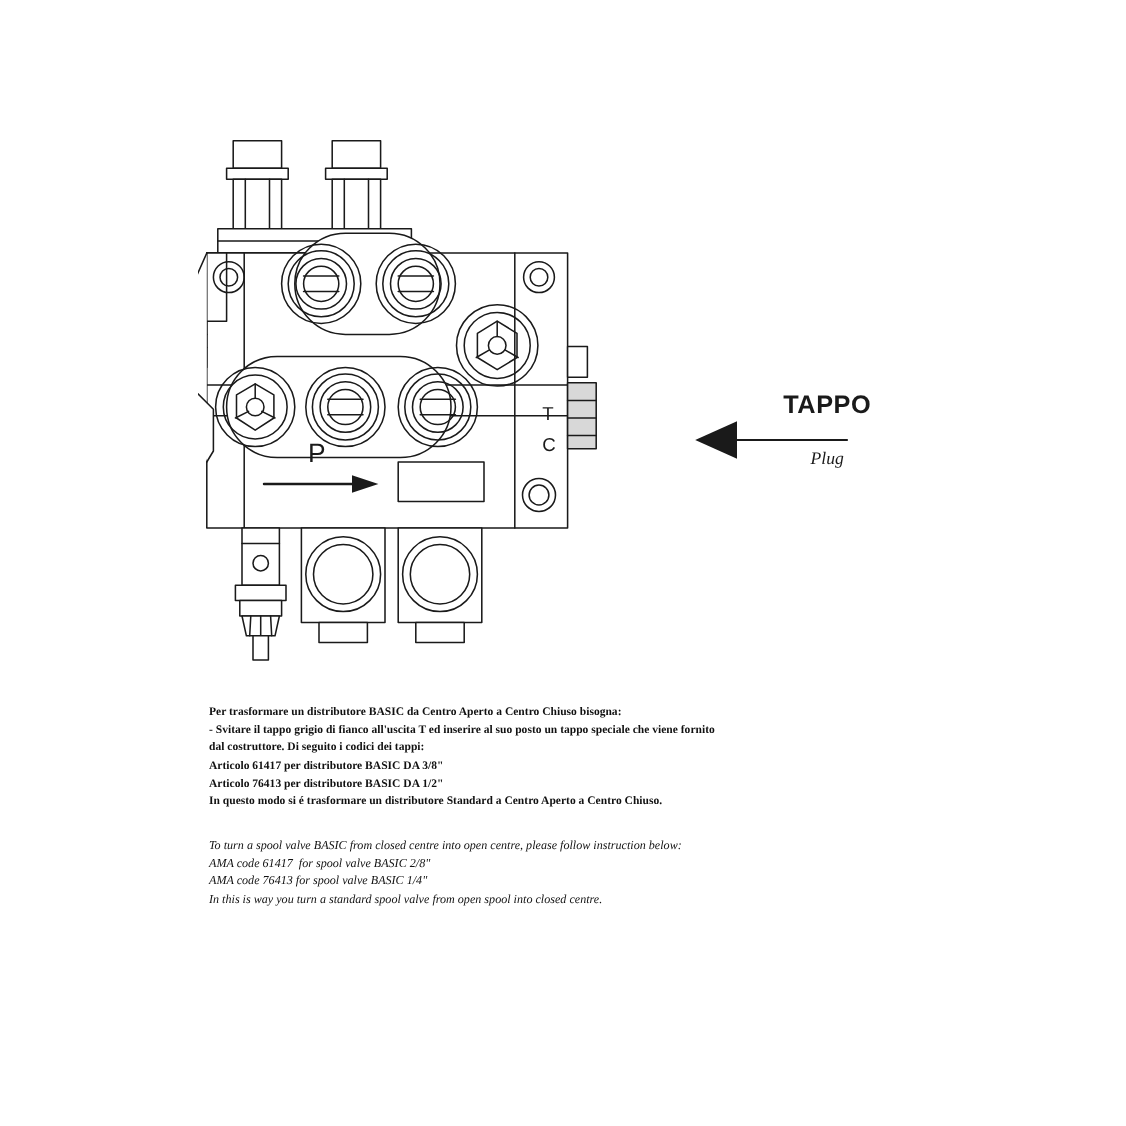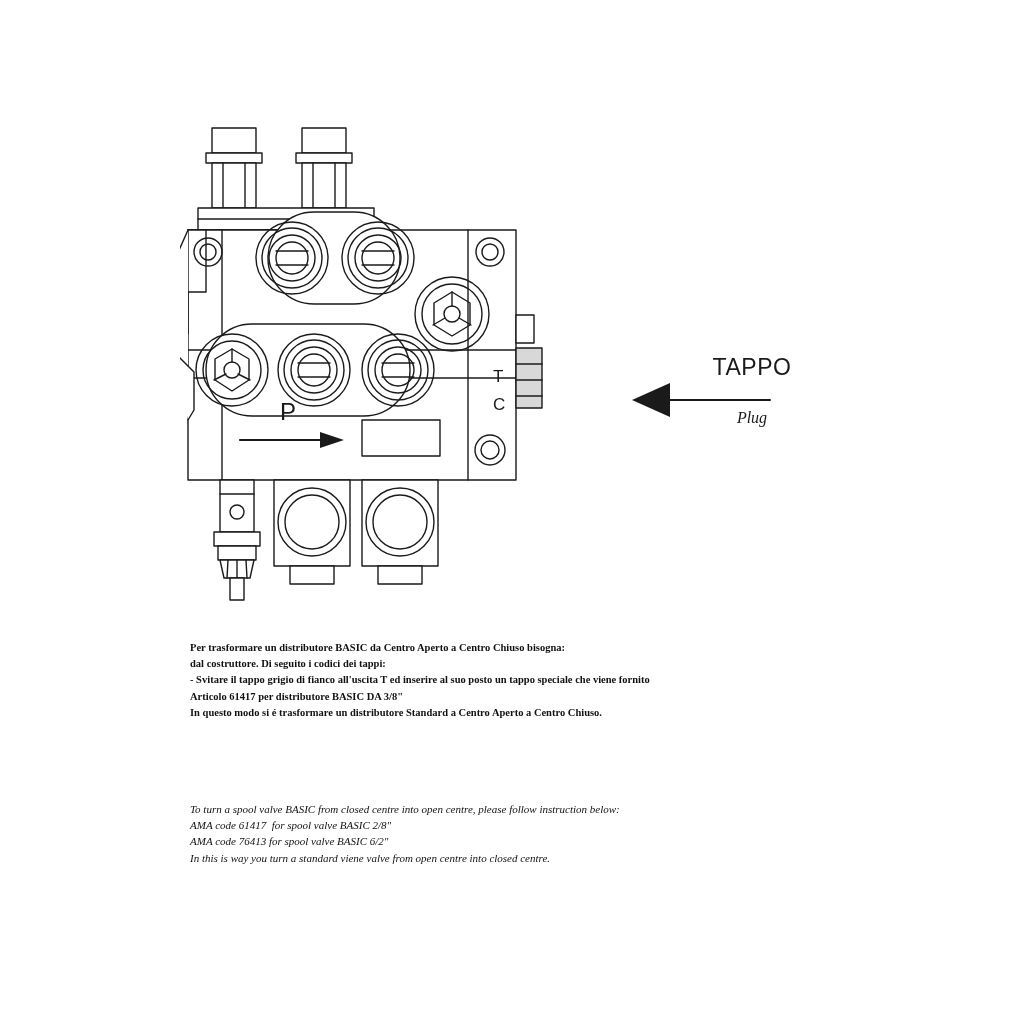--- a/index.html
+++ b/index.html
@@ -39,21 +39,21 @@
     color: #1a1a1a;
     line-height: 1.1;
   }
   #callout-block {
     left: 672px;
     top: 355px;
     width: 160px;
   }
   .callout-main {
     font-size: 23px;
-    font-weight: normal;
+    font-weight: bold;
     letter-spacing: 0.5px;
     font-family: "Liberation Sans", sans-serif;
   }
   .callout-sub {
     font-size: 16px;
     font-style: italic;
     margin-top: 29px;
     font-family: "Liberation Serif", serif;
   }
   
@@ -61,21 +61,20 @@
     position: absolute;
     left: 190px;
     width: 620px;
     color: #111111;
   }
   #notes-it {
     top: 640px;
   }
   #notes-en {
     top: 761px;
-    margin-top: 40px;
   }
   .notes .line {
     font-size: 10.5px;
     line-height: 16.2px;
     white-space: pre-wrap;
   }
   #notes-it .line {
     font-weight: bold;
     font-family: Liberation Serif, serif;
   }
@@ -270,26 +269,27 @@
     </svg>
   </div>
 
   <div class="callout" id="callout-block">
     <div class="callout-main">TAPPO</div>
     <div class="callout-sub">Plug</div>
   </div>
 
   <div class="notes" id="notes-it">
     <div class="line">Per trasformare un distributore BASIC da Centro Aperto a Centro Chiuso bisogna:</div>
+    <div class="line">- Svitare il tappo grigio di fianco all'uscita T ed inserire al suo posto un tappo speciale che viene fornito</div>
     <div class="line">dal costruttore. Di seguito i codici dei tappi:</div>
-    <div class="line">- Svitare il tappo grigio di fianco all'uscita T ed inserire al suo posto un tappo speciale che viene fornito</div>
     <div class="line">Articolo 61417 per distributore BASIC DA 3/8"</div>
+    <div class="line">Articolo 76413 per distributore BASIC DA 1/2"</div>
     <div class="line">In questo modo si é trasformare un distributore Standard a Centro Aperto a Centro Chiuso.</div>
   </div>
 
   <div class="notes" id="notes-en">
     <div class="line">To turn a spool valve BASIC from closed centre into open centre, please follow instruction below:</div>
     <div class="line">AMA code 61417  for spool valve BASIC 2/8"</div>
-    <div class="line">AMA code 76413 for spool valve BASIC 6/2"</div>
-    <div class="line">In this is way you turn a standard viene valve from open centre into closed centre.</div>
+    <div class="line">AMA code 76413 for spool valve BASIC 1/4"</div>
+    <div class="line">In this is way you turn a standard spool valve from open spool into closed centre.</div>
   </div>
 
 </div>
 
 </body></html>

